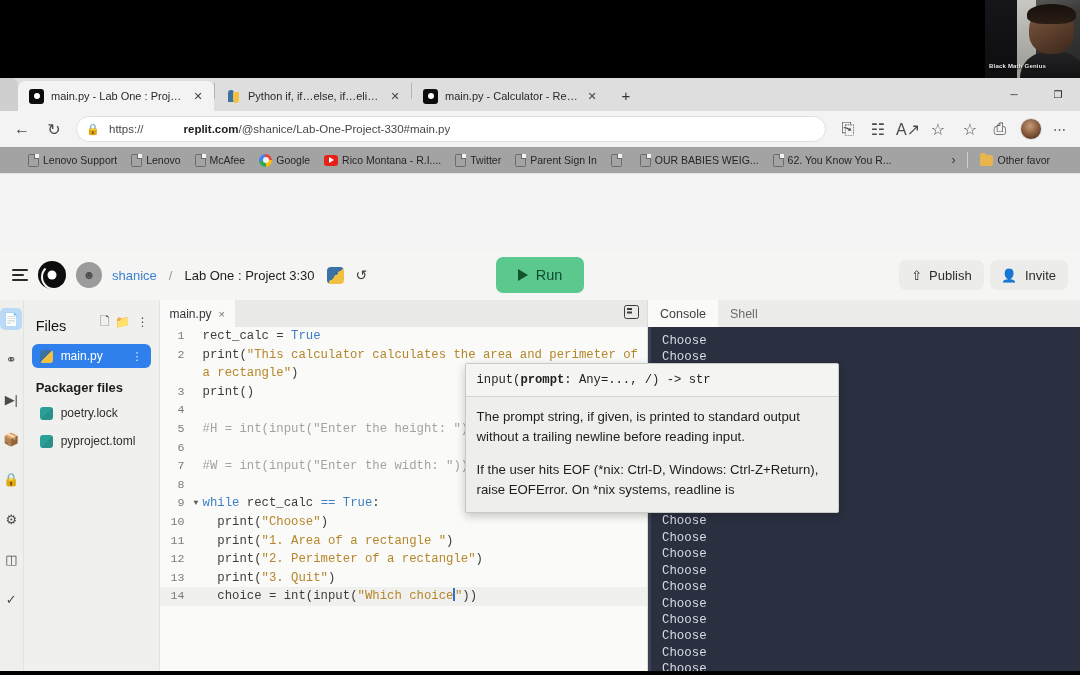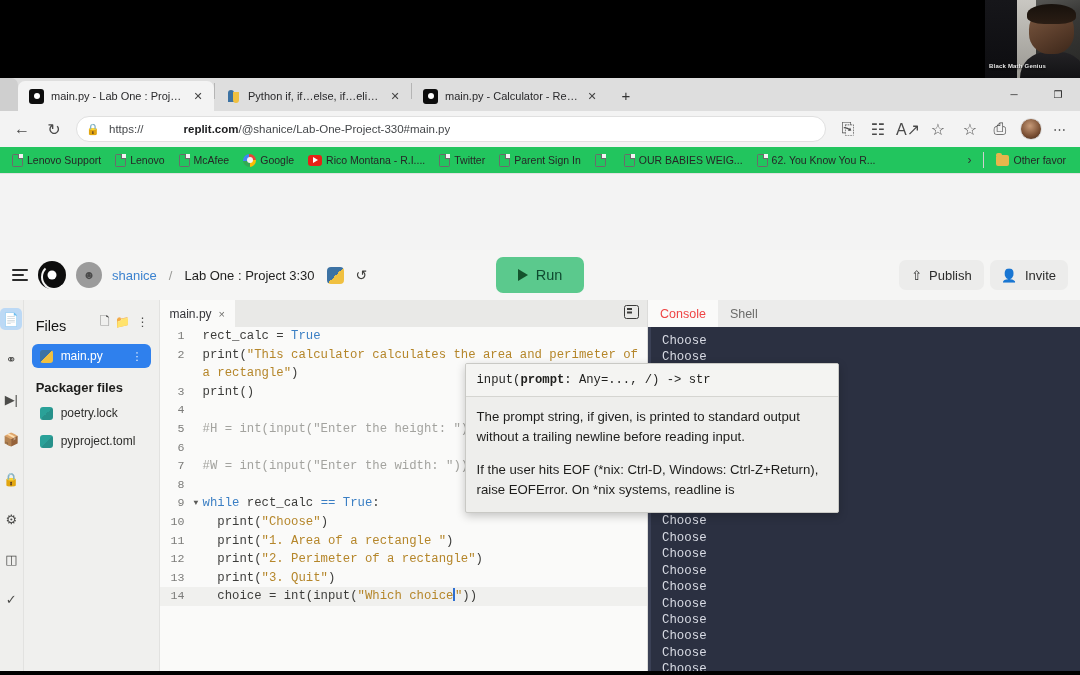--- a/index.html
+++ b/index.html
@@ -100,22 +100,22 @@
   .omnibox .urltext b { color:#1b1c1e; font-weight:700;margin-left:40px; }
   .omni-icons { display:flex; align-items:center; gap:2px; }
   .omni-icons .navbtn { width:27px; height:26px; }
   .toolbar-right { display:flex; align-items:center; gap:2px; }
   .avatar-btn { width:22px; height:22px; border-radius:50%;
     background: radial-gradient(circle at 45% 35%, #c79a78 0%, #7a4f33 60%, #3a2418 100%);
     margin:0 4px; border:1px solid #ddd; }
   .dots { font-size:13px; color:#333; padding:0 5px; letter-spacing:1px; }
 
   
-  .bookmarks { height:27px; background:#22c55e; display:flex; align-items:center;
-    padding:0 6px; gap:2px; border-bottom:1px solid #e1e1e1; position:relative; }
+  .bookmarks { height:27px; background:#a3a3a3; display:flex; align-items:center;
+    padding:0 22px; gap:2px; border-bottom:1px solid #e1e1e1; position:relative; }
   .bmk { display:flex; align-items:center; gap:4px; padding:2px 6px;
     border-radius:4px; font-size:10.5px; color:#262626; white-space:nowrap; }
   .bmk .pageicon { width:11px; height:13px; border:1px solid #6b6b6b;
     border-radius:1.5px; position:relative; flex:0 0 11px; }
   .bmk .pageicon::after{ content:""; position:absolute; right:-1px; top:-1px;
     width:4px; height:4px; background:#f3f3f3; border-left:1px solid #6b6b6b;
     border-bottom:1px solid #6b6b6b; }
   .ic-google { width:13px; height:13px; border-radius:50%;
     background: conic-gradient(#ea4335 0 25%, #fbbc05 0 50%, #34a853 0 75%, #4285f4 0 100%);
     position:relative; flex:0 0 13px; }
@@ -229,21 +229,21 @@
   .doctip .body { padding:10px 11px 12px 11px; font-size:13.2px; color:#1d1d1b;
     line-height:20px; }
   .doctip .body p { margin-bottom:13px; }
   .doctip .body p:last-child { margin-bottom:0; }
 
   
   .console { width:432px; flex:0 0 432px; background:#ececeb; display:flex; flex-direction:column; }
   .ctabs { height:27px; display:flex; align-items:flex-end; background:#ececeb; }
   .ctab { height:27px; padding:0 12px; display:flex; align-items:center;
     font-size:12.5px; color:#6c6c6a; }
-  .ctab.active { background:#fafaf9; color:#ef4444; }
+  .ctab.active { background:#fafaf9; color:#404040; }
   .consoleout { flex:1 1 auto; background:#2b3041; overflow:hidden; position:relative;
     font-family:"Liberation Mono", monospace; font-size:12.4px; line-height:16.4px;
     color:#d8dbe4; padding:6px 0 0 14px; }
   .consoleout .cline { white-space:pre; }
   .cscroll { position:absolute; left:0; top:0; width:3px; height:100%; background:#3a4055; }
   .black-strip { position:absolute; left:0; bottom:0; width:1080px; height:4px; background:#000; }
 </style>
 </head>
 <body>
 

